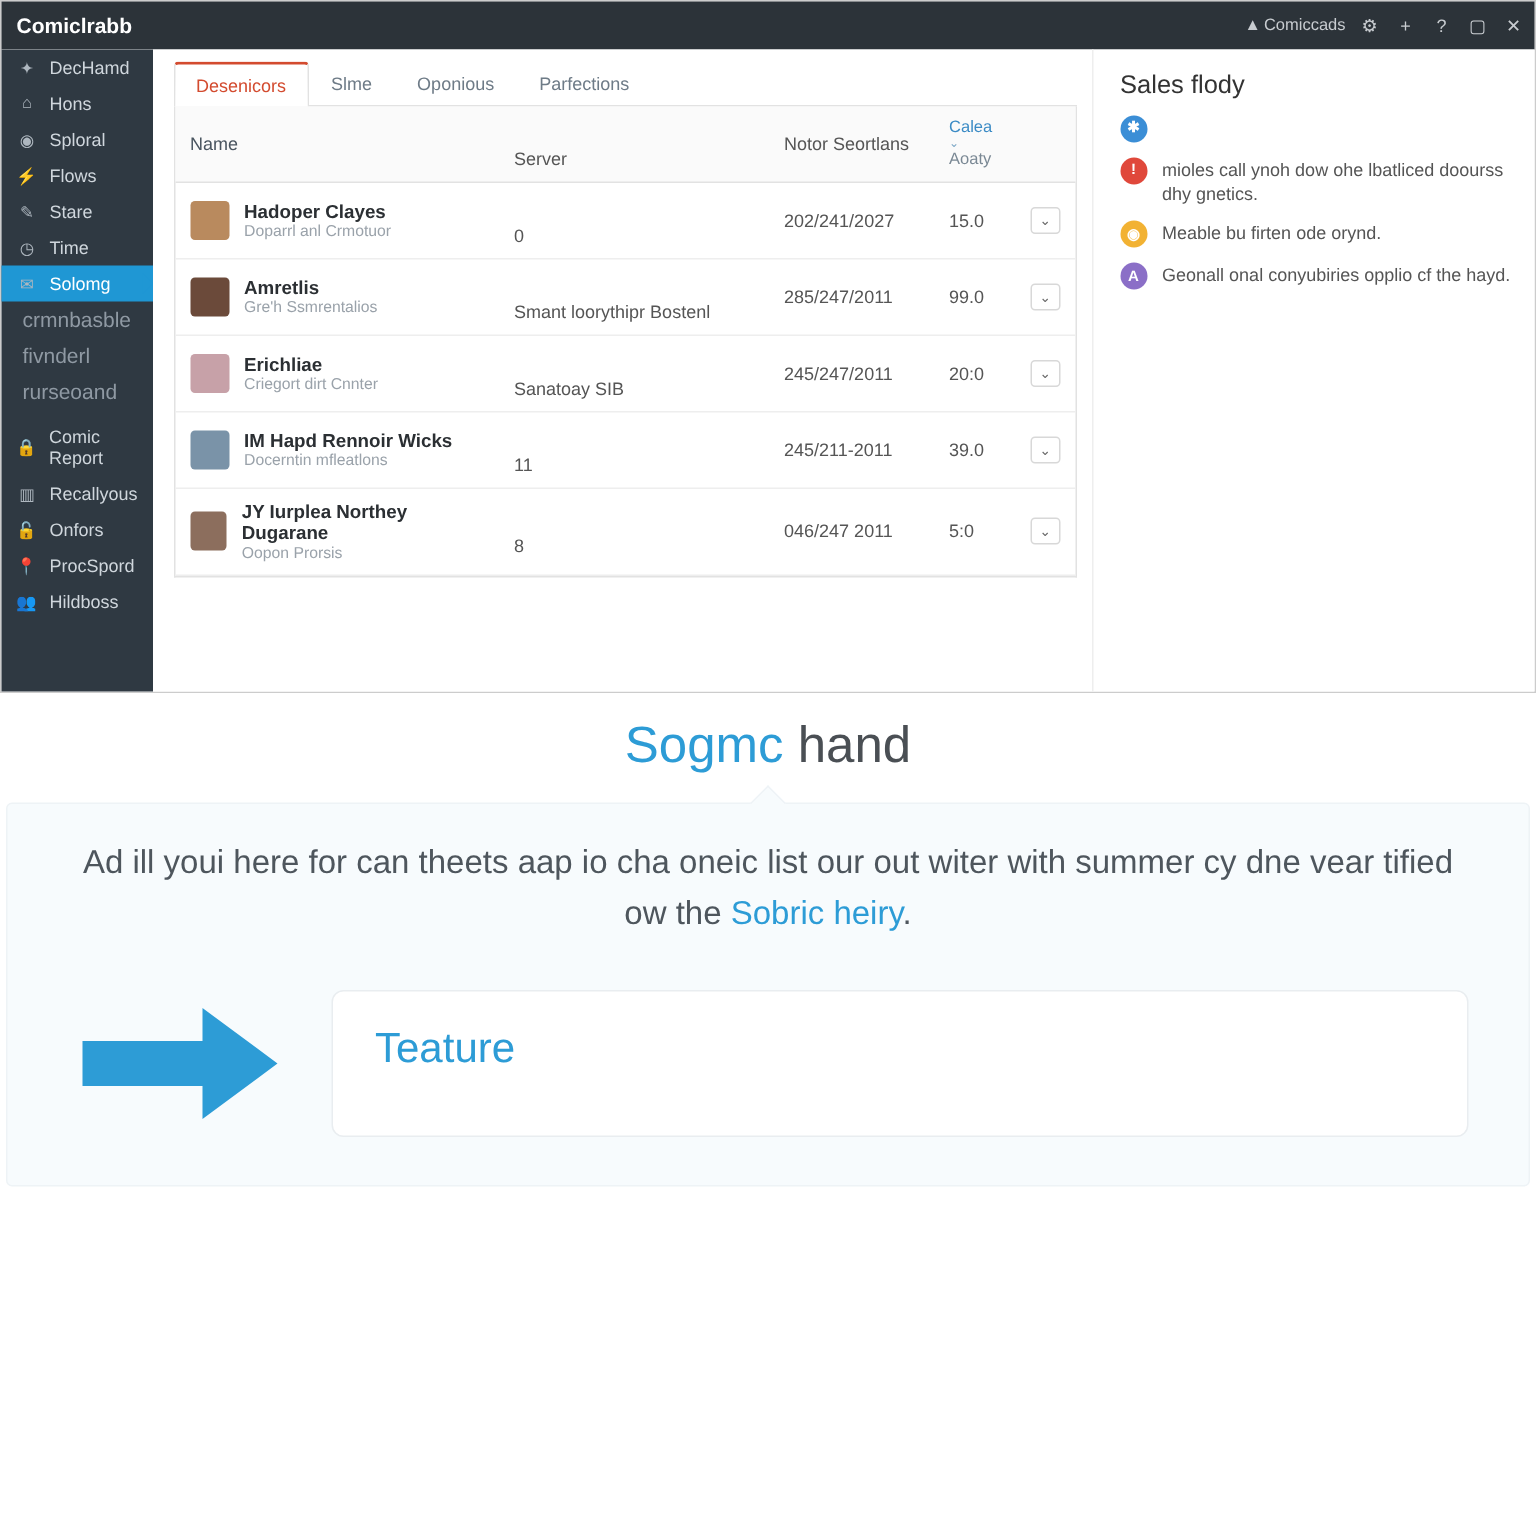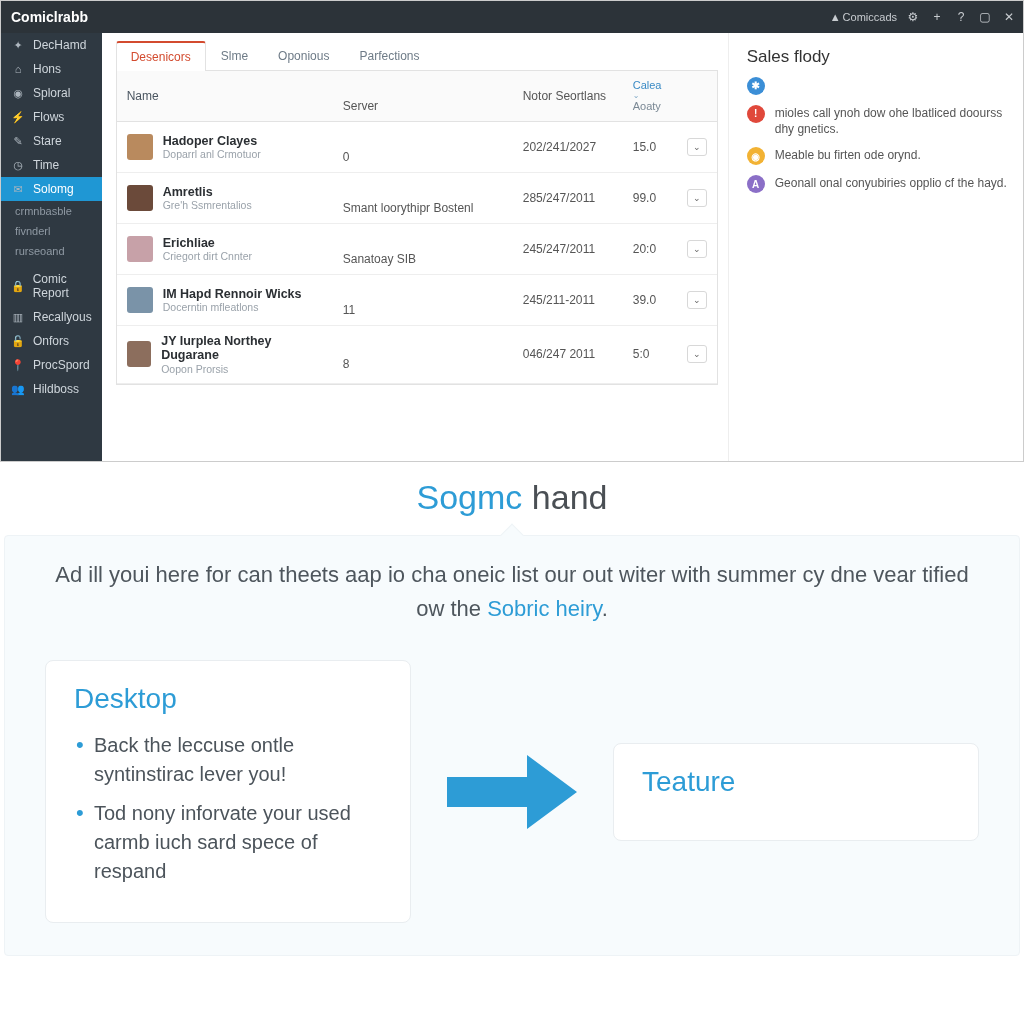--- a/index.html
+++ b/index.html
@@ -15,21 +15,21 @@
 .titlebar-icons .tb-btn { width:16px; height:16px; display:flex; align-items:center; justify-content:center; color:#c8ccd0; cursor:pointer; }
 
 .app-body { display:flex; height:428px; background:#fff; }
 
 
 .sidebar { width:138px; background:#2f3942; color:#cfd6dc; font-size:12px; display:flex; flex-direction:column; }
 .sidebar .nav-item { display:flex; align-items:center; gap:8px; padding:5px 10px; cursor:pointer; }
 .sidebar .nav-item .nav-icon { width:14px; display:flex; justify-content:center; color:#aeb7bf; font-size:11px; }
 .sidebar .nav-item.active { background:#1f97d4; color:#fff; position:relative; }
 .sidebar .nav-item.active::after { content:""; position:absolute; right:-7px; top:50%; transform:translateY(-50%); border:7px solid transparent; border-left-color:#1f97d4; }
-.sidebar .nav-sub { padding:4px 10px 4px 14px; color:#8f99a3; font-size:11px; cursor:pointer; }
+.sidebar .nav-sub { padding:4px 10px 4px 14px; color:#8f99a3; font-size:14px; cursor:pointer; }
 .sidebar .sep { height:6px; }
 
 
 .main { flex:1; display:flex; }
 .table-pane { flex:1; padding:8px 10px 10px 14px; }
 .tabs { display:flex; border-bottom:1px solid #e2e2e2; font-size:12px; }
 .tab { padding:7px 14px; color:#6e7b87; border:1px solid transparent; border-bottom:none; cursor:pointer; }
 .tab.active { color:#d34b2f; border-color:#e2e2e2; border-top:2px solid #d34b2f; background:#fff; border-radius:3px 3px 0 0; margin-bottom:-1px; }
 .grid { border:1px solid #e2e2e2; border-top:none; }
 .grid-head, .grid-row { display:flex; align-items:center; font-size:12px; }
@@ -277,27 +277,20 @@
 
 <div class="marketing">
   <div class="mk-title">
     <span>Sogmc</span> <span class="dark">hand</span>
   </div>
   <div class="mk-hero">
     <p class="mk-lead">
       <span>Ad ill youi here for can theets aap io cha oneic list our out witer with summer cy dne vear tified ow the </span><span class="link">Sobric heiry</span><span>.</span>
     </p>
     <div class="mk-cols">
-      <div class="mk-card">
-        <h4>Desktop</h4>
-        <ul id="card0">
-            <li>Back the leccuse ontle syntinstirac lever you!</li>
-            <li>Tod nony inforvate your used carmb iuch sard spece of respand</li>
-          </ul>
-      </div>
       <div class="arrow">
         <svg viewBox="0 0 140 90">
             <path d="M5 30 L85 30 L85 8 L135 45 L85 82 L85 60 L5 60 Z" fill="#2d9cd6"></path>
           </svg>
       </div>
       <div class="mk-card">
         <h4>Teature</h4>
       </div>
     </div>
   </div>

